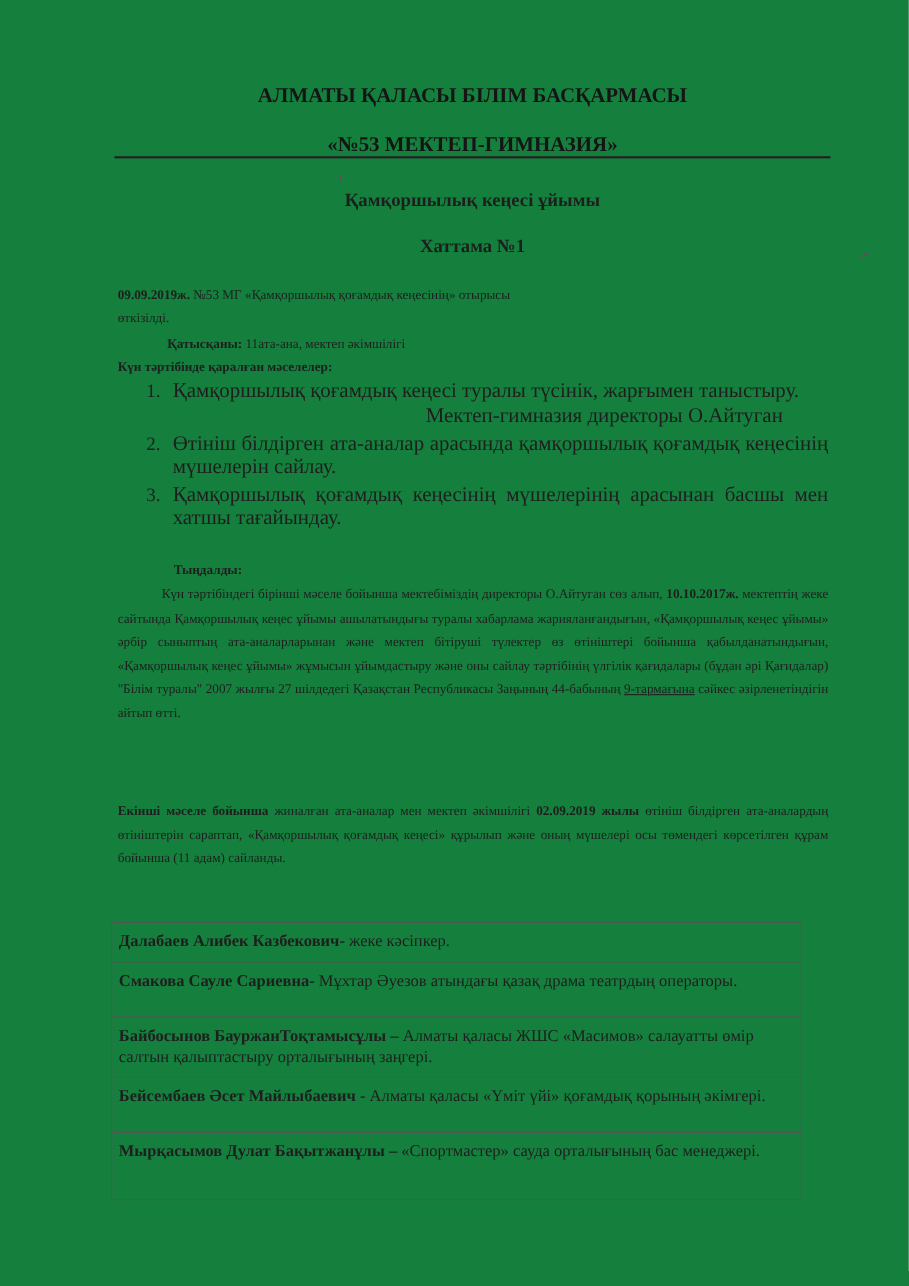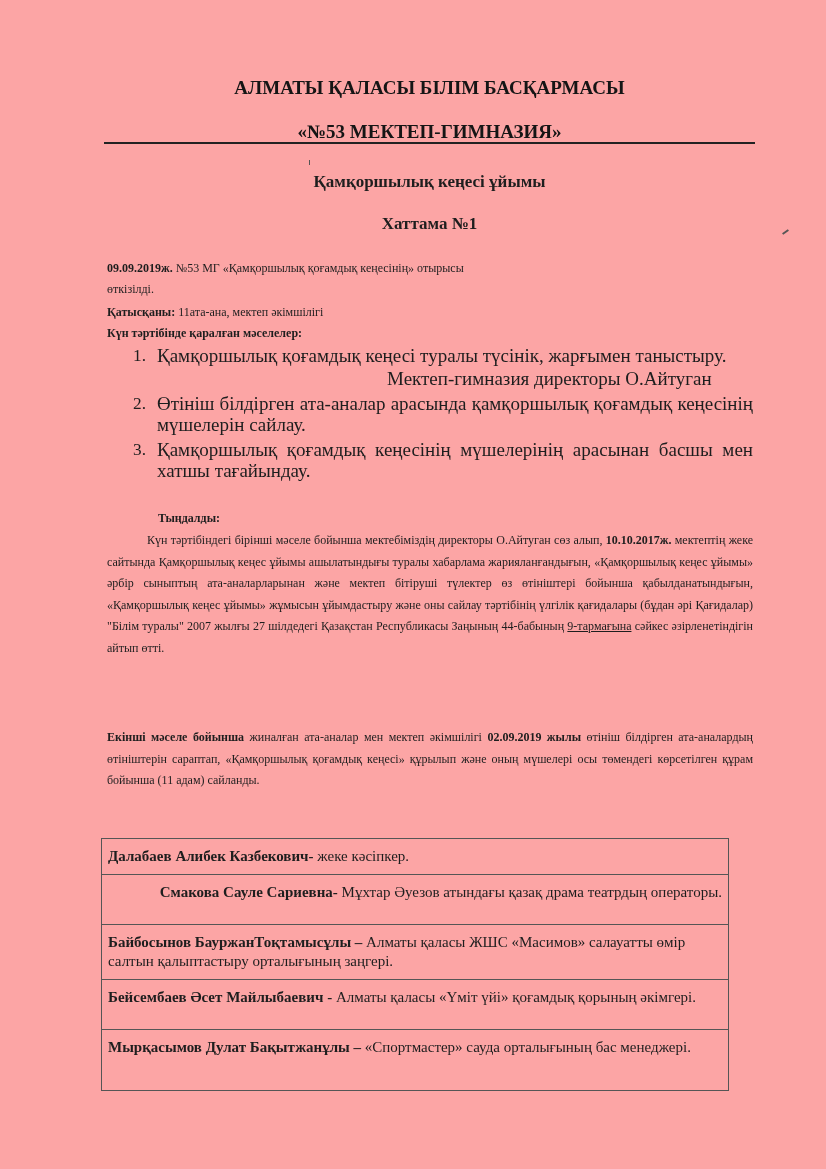--- a/index.html
+++ b/index.html
@@ -1,20 +1,20 @@
 <!DOCTYPE html>
 <html><head>
 <meta charset="utf-8">
 <style>
   html, body { margin: 0; padding: 0; }
   body {
     width: 826px; height: 1169px; background: #fdfdfd; position: relative; overflow: hidden;
     font-family: "Liberation Serif", "DejaVu Serif", serif; color: #1e1e1e;
   }
-  .page { position: absolute; left: 0; top: 0; width: 826px; height: 1169px; background: #fca5a5; }
+  .page { position: absolute; left: 0; top: 0; width: 826px; height: 1169px; background: #15803d; }
   .hdr { position: absolute; left: 104px; width: 651px; text-align: center; font-weight: bold; font-size: 19px; line-height: 23px; color: #151515; }
   .hdr1 { top: 76px; } .hdr2 { top: 98px; } .hdr3 { top: 120px; }
   .hrule { position: absolute; left: 104px; top: 142px; width: 651px; height: 2px; background: #222; }
   .title { position: absolute; left: 104px; width: 651px; text-align: center; font-weight: bold; font-size: 17px; }
   .t1 { top: 172px; } .t2 { top: 214px; }
   .txt { position: absolute; left: 107px; width: 646px; font-size: 12px; line-height: 20.5px; }
   .just { text-align: justify; text-align-last: left; }
   .b { font-weight: bold; }
   .u { text-decoration: underline; }
   .num { position: absolute; left: 133px; font-size: 17.3px; line-height: 20.5px; }
@@ -33,21 +33,21 @@
   <div class="hrule"></div>
 
   <div class="title t1">Қамқоршылық кеңесі  ұйымы</div>
   <div class="title t2">Хаттама №1</div>
 
   <div class="txt just" style="top:258px;">
     <span class="b">09.09.2019ж.</span><span> №53  МГ  «Қамқоршылық  қоғамдық  кеңесінің»  отырысы</span>
   </div>
   <div class="txt" style="top:279px;font-family:Liberation Serif, serif;">өткізілді.</div>
 
-  <div class="txt" style="top:302px;">
+  <div class="txt" style="top:302px;margin-left:45px;">
     <span class="b">Қатысқаны:</span><span> 11ата-ана, мектеп әкімшілігі</span>
   </div>
   <div class="txt b" style="top:323px;">Күн тәртібінде қаралған мәселелер:</div>
 
   <div class="num" style="top:346px;">1.</div>
   <div class="item" style="top:346px; text-align:left;">Қамқоршылық қоғамдық кеңесі туралы түсінік, жарғымен таныстыру.</div>
   <div class="item" style="top:369px; left:387px; width:360px; text-align:left;">Мектеп-гимназия директоры О.Айтуган</div>
 
   <div class="num" style="top:394px;">2.</div>
   <div class="item just" style="top:394px;">Өтініш  білдірген  ата-аналар  арасында  қамқоршылық  қоғамдық кеңесінің мүшелерін сайлау.</div>
@@ -63,21 +63,21 @@
 
   <div class="txt just" style="top:727px; line-height:21.5px;">
     <span class="b">Екінші мәселе бойынша</span><span> жиналған ата-аналар мен мектеп әкімшілігі </span><span class="b">02.09.2019 жылы</span><span> өтініш білдірген ата-аналардың өтініштерін сараптап, «Қамқоршылық қоғамдық кеңесі» құрылып және оның мүшелері осы төмендегі көрсетілген құрам бойынша (11  адам)  сайланды.</span>
   </div>
 
   <table class="members">
     <tbody>
         <tr style="height:33px;">
       <td><span class="b">Далабаев Алибек Казбекович-</span><span> жеке кәсіпкер.</span></td>
     </tr>
-    <tr style="height:50px;text-align:right;">
+    <tr style="height:50px;">
       <td><span class="b">Смакова Сауле Сариевна-</span><span> Мұхтар Әуезов атындағы қазақ  драма  театрдың операторы.</span></td>
     </tr>
     <tr style="height:51px;">
       <td><span class="b">Байбосынов БауржанТоқтамысұлы –</span><span> Алматы  қаласы ЖШС  «Масимов» салауатты  өмір салтын  қалыптастыру  орталығының заңгері.</span></td>
     </tr>
     <tr style="height:50px;">
       <td><span class="b">Бейсембаев Әсет Майлыбаевич -</span><span>  Алматы  қаласы  «Үміт үйі»  қоғамдық қорының әкімгері.</span></td>
     </tr>
     <tr style="height:61px;">
       <td><span class="b">Мырқасымов Дулат  Бақытжанұлы –</span><span> «Спортмастер» сауда орталығының  бас менеджері.</span></td>

